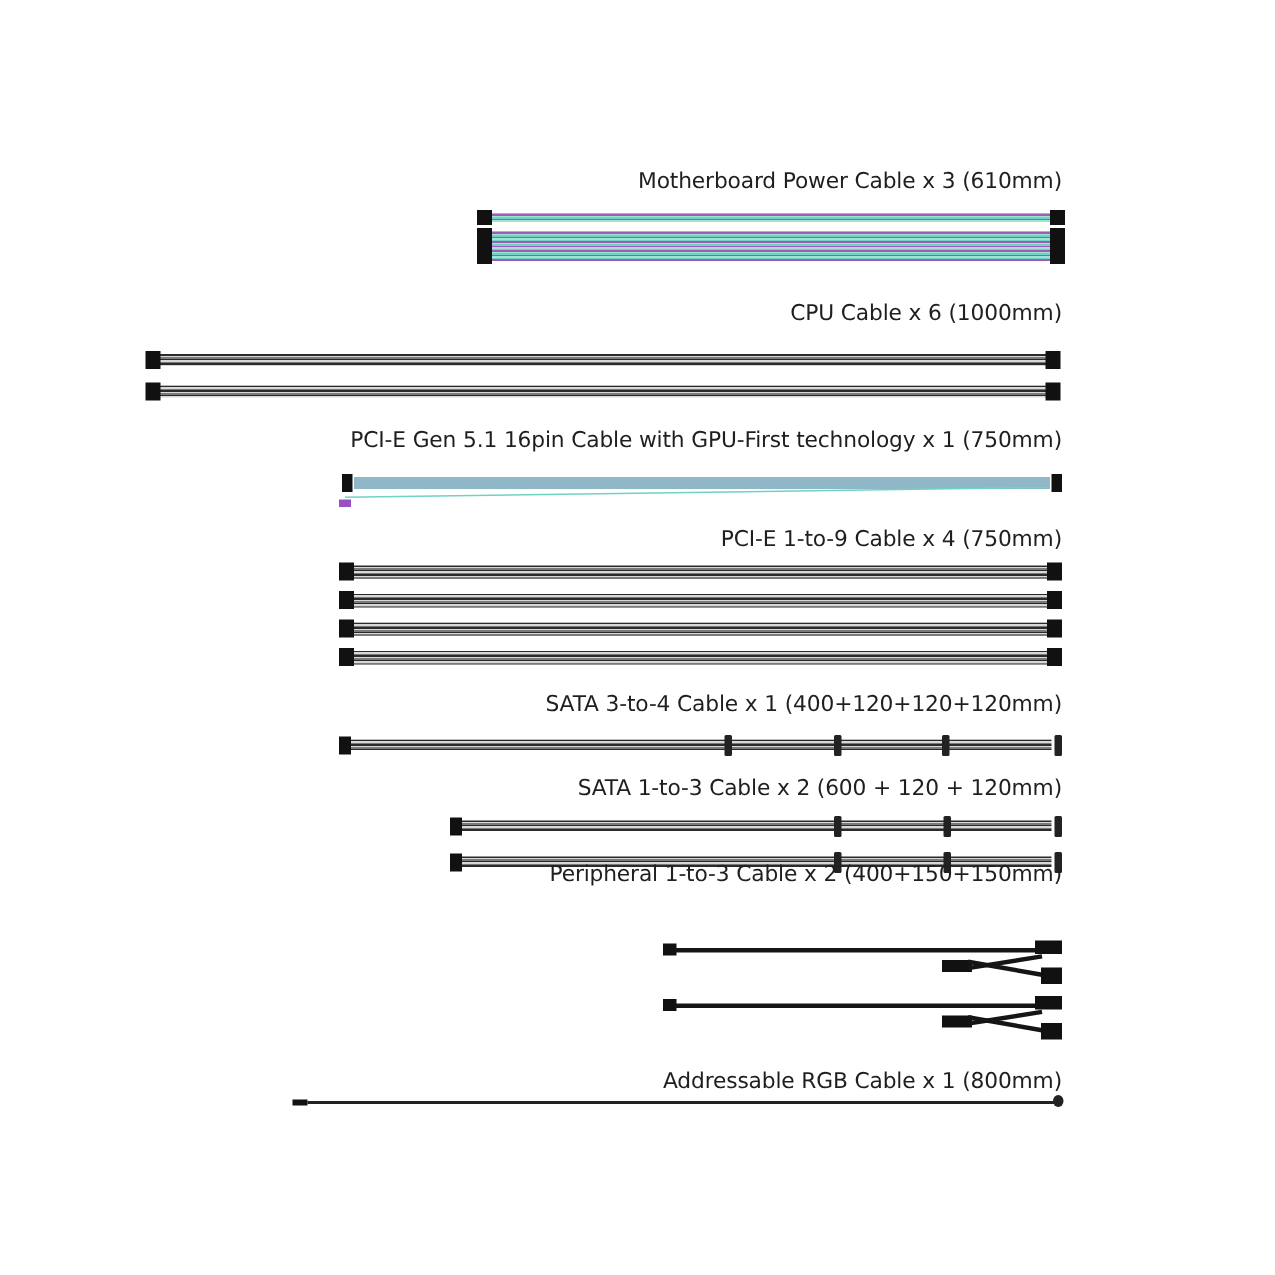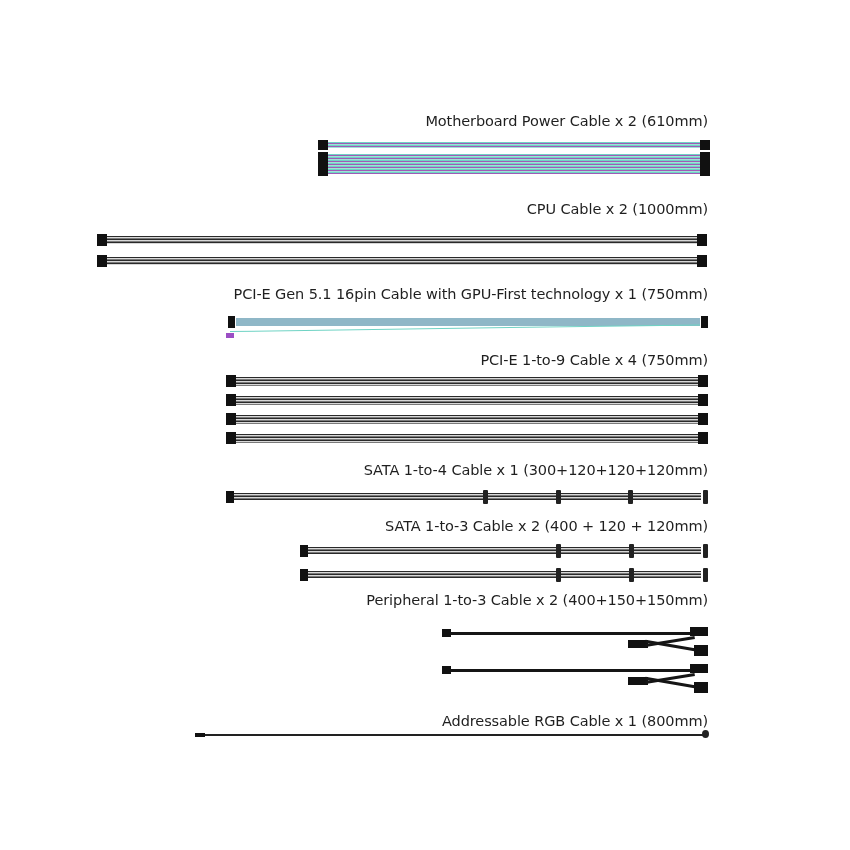--- a/index.html
+++ b/index.html
@@ -12,35 +12,35 @@
   .conn.l { left:0; } .conn.r { right:0; }
   .rgbsleeve { position:absolute; left:8px; right:8px; top:1px; bottom:1px;
     background: repeating-linear-gradient(to bottom, #6fd3c4 0px, #6fd3c4 1px, #a05ab8 1px, #a05ab8 2px, #9fe3d6 2px, #9fe3d6 3px); }
   .node { position:absolute; top:-2px; width:5px; height:14px; background:#222; border-radius:1px; }
   .wire { position:absolute; height:3px; background:#151515; }
   .pin { position:absolute; background:#111; }
 </style>
 </head>
 <body>
 
-<div class="label" style="top:113px">Motherboard Power  Cable x 2 (610mm)</div>
+<div class="label" style="top:113px">Motherboard Power  Cable x 3 (610mm)</div>
 <div>
   <div class="cable" style="left:318px;top:141px;width:392px;height:8px">
     <div class="rgbsleeve"></div>
       <div class="conn l" style="height:10px"></div>
       <div class="conn r" style="height:10px"></div>
   </div>
   <div class="cable" style="left:318px;top:153px;width:392px;height:22px">
     <div class="rgbsleeve"></div>
       <div class="conn l" style="height:24px"></div>
       <div class="conn r" style="height:24px"></div>
   </div>
 </div>
 
-<div class="label" style="top:201px">CPU Cable x 2 (1000mm)</div>
+<div class="label" style="top:201px">CPU Cable x 6 (1000mm)</div>
 <div>
   <div class="cable" style="left:97px;top:235px;width:610px">
       <div class="sleeve"></div>
       <div class="conn l"></div>
       <div class="conn r"></div>
     </div>
   <div class="cable" style="left:97px;top:256px;width:610px">
       <div class="sleeve"></div>
       <div class="conn l"></div>
       <div class="conn r"></div>
@@ -75,51 +75,51 @@
       <div class="conn l"></div>
       <div class="conn r"></div>
     </div>
   <div class="cable" style="left:226px;top:433px;width:482px;height:11px">
       <div class="sleeve"></div>
       <div class="conn l"></div>
       <div class="conn r"></div>
     </div>
 </div>
 
-<div class="label" style="top:462px">SATA 1-to-4 Cable x 1 (300+120+120+120mm)</div>
+<div class="label" style="top:462px">SATA 3-to-4 Cable x 1 (400+120+120+120mm)</div>
 <div>
   <div class="cable" style="left:226px;top:492px;width:483px;height:9px">
     <div class="sleeve"></div>
       <div class="conn l" style="width:8px"></div>
     <div class="node" style="left:257px"></div>
       <div class="node" style="left:330px"></div>
       <div class="node" style="left:402px"></div>
       <div class="node" style="left:477px"></div>
   </div>
 </div>
 
-<div class="label" style="top:518px">SATA 1-to-3 Cable x 2 (400 + 120 + 120mm)</div>
+<div class="label" style="top:518px">SATA 1-to-3 Cable x 2 (600 + 120 + 120mm)</div>
 <div>
   <div class="cable" style="left:300px;top:546px;width:409px;height:9px">
     <div class="sleeve"></div>
       <div class="conn l" style="width:8px"></div>
     <div class="node" style="left:256px"></div>
       <div class="node" style="left:329px"></div>
       <div class="node" style="left:403px"></div>
   </div>
   <div class="cable" style="left:300px;top:570px;width:409px;height:9px">
     <div class="sleeve"></div>
       <div class="conn l" style="width:8px"></div>
     <div class="node" style="left:256px"></div>
       <div class="node" style="left:329px"></div>
       <div class="node" style="left:403px"></div>
   </div>
 </div>
 
-<div class="label" style="top:592px">Peripheral 1-to-3 Cable x 2 (400+150+150mm)</div>
+<div class="label" style="top:575px">Peripheral 1-to-3 Cable x 2 (400+150+150mm)</div>
 <div>
   <div class="pin" style="left:442px;top:629px;width:9px;height:8px"></div>
   <div class="wire" style="left:450px;top:632px;width:240px"></div>
   <div class="pin" style="left:690px;top:627px;width:18px;height:9px"></div>
   <div class="pin" style="left:628px;top:640px;width:20px;height:8px"></div>
   <div class="wire" style="left:645px;top:640px;width:50px;transform:rotate(-9deg)"></div>
   <div class="wire" style="left:645px;top:644px;width:50px;transform:rotate(10deg)"></div>
   <div class="pin" style="left:694px;top:645px;width:14px;height:11px"></div>
 
   <div class="pin" style="left:442px;top:666px;width:9px;height:8px"></div>

